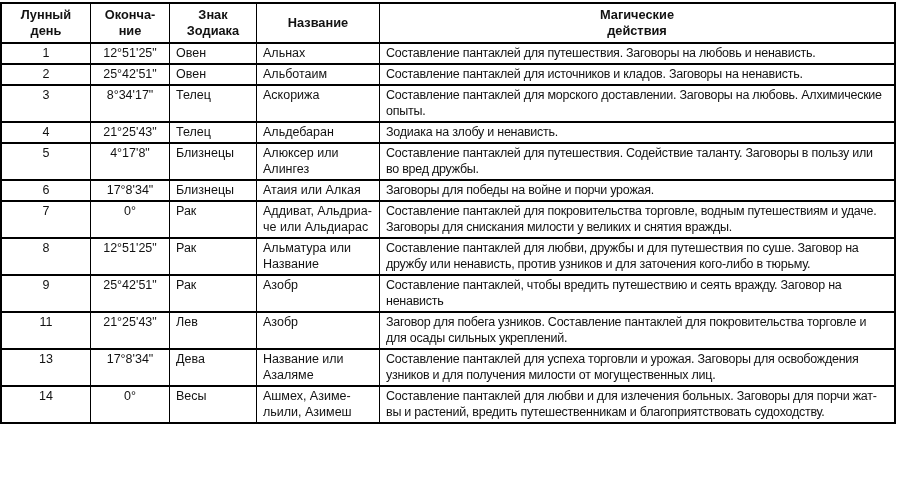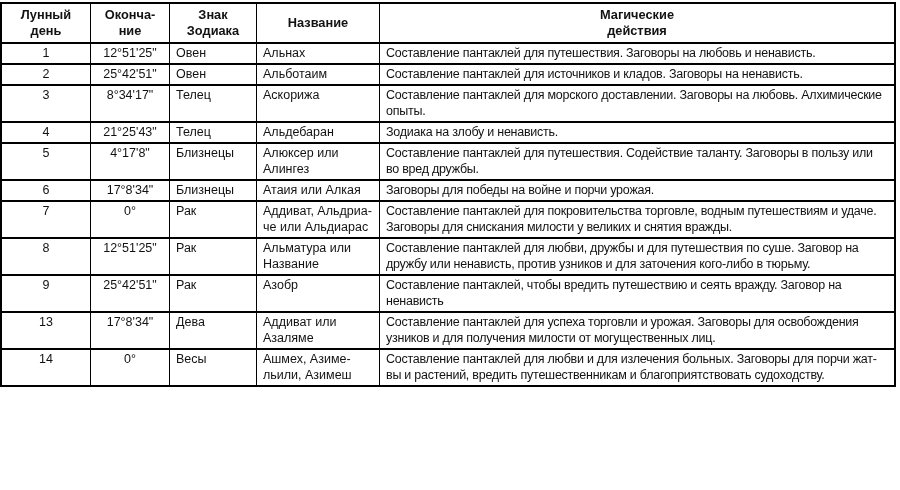--- a/index.html
+++ b/index.html
@@ -137,24 +137,31 @@
           <td class="col-actions">Составление пантаклей для любви, дружбы и для путешествия по суше. Заговор на дружбу или ненависть, против узников и для заточения кого-либо в тюрьму.</td>
         </tr>
         <tr>
           <td class="col-day">9</td>
           <td class="col-ending">25°42'51"</td>
           <td class="col-zodiac">Рак</td>
           <td class="col-name">Азобр</td>
           <td class="col-actions">Составление пантаклей, чтобы вредить путешествию и сеять вражду. Заговор на ненависть</td>
         </tr>
         <tr>
+          <td class="col-day">11</td>
+          <td class="col-ending">21°25'43"</td>
+          <td class="col-zodiac">Лев</td>
+          <td class="col-name">Азобр</td>
+          <td class="col-actions">Заговор для побега узников. Составление пантаклей для покровительства торговле и для осады сильных укреплений.</td>
+        </tr>
+        <tr>
           <td class="col-day">13</td>
           <td class="col-ending">17°8'34"</td>
           <td class="col-zodiac">Дева</td>
-          <td class="col-name">Аддиват или Азаляме</td>
+          <td class="col-name">Название или Азаляме</td>
           <td class="col-actions">Составление пантаклей для успеха торговли и урожая. Заговоры для освобождения узников и для получения милости от могущественных лиц.</td>
         </tr>
         <tr>
           <td class="col-day">14</td>
           <td class="col-ending">0°</td>
           <td class="col-zodiac">Весы</td>
           <td class="col-name">Ашмех, Азиме-льили, Азимеш</td>
           <td class="col-actions">Составление пантаклей для любви и для излечения больных. Заговоры для порчи жат-вы и растений, вредить путешественникам и благоприятствовать судоходству.</td>
         </tr>
       </tbody>

